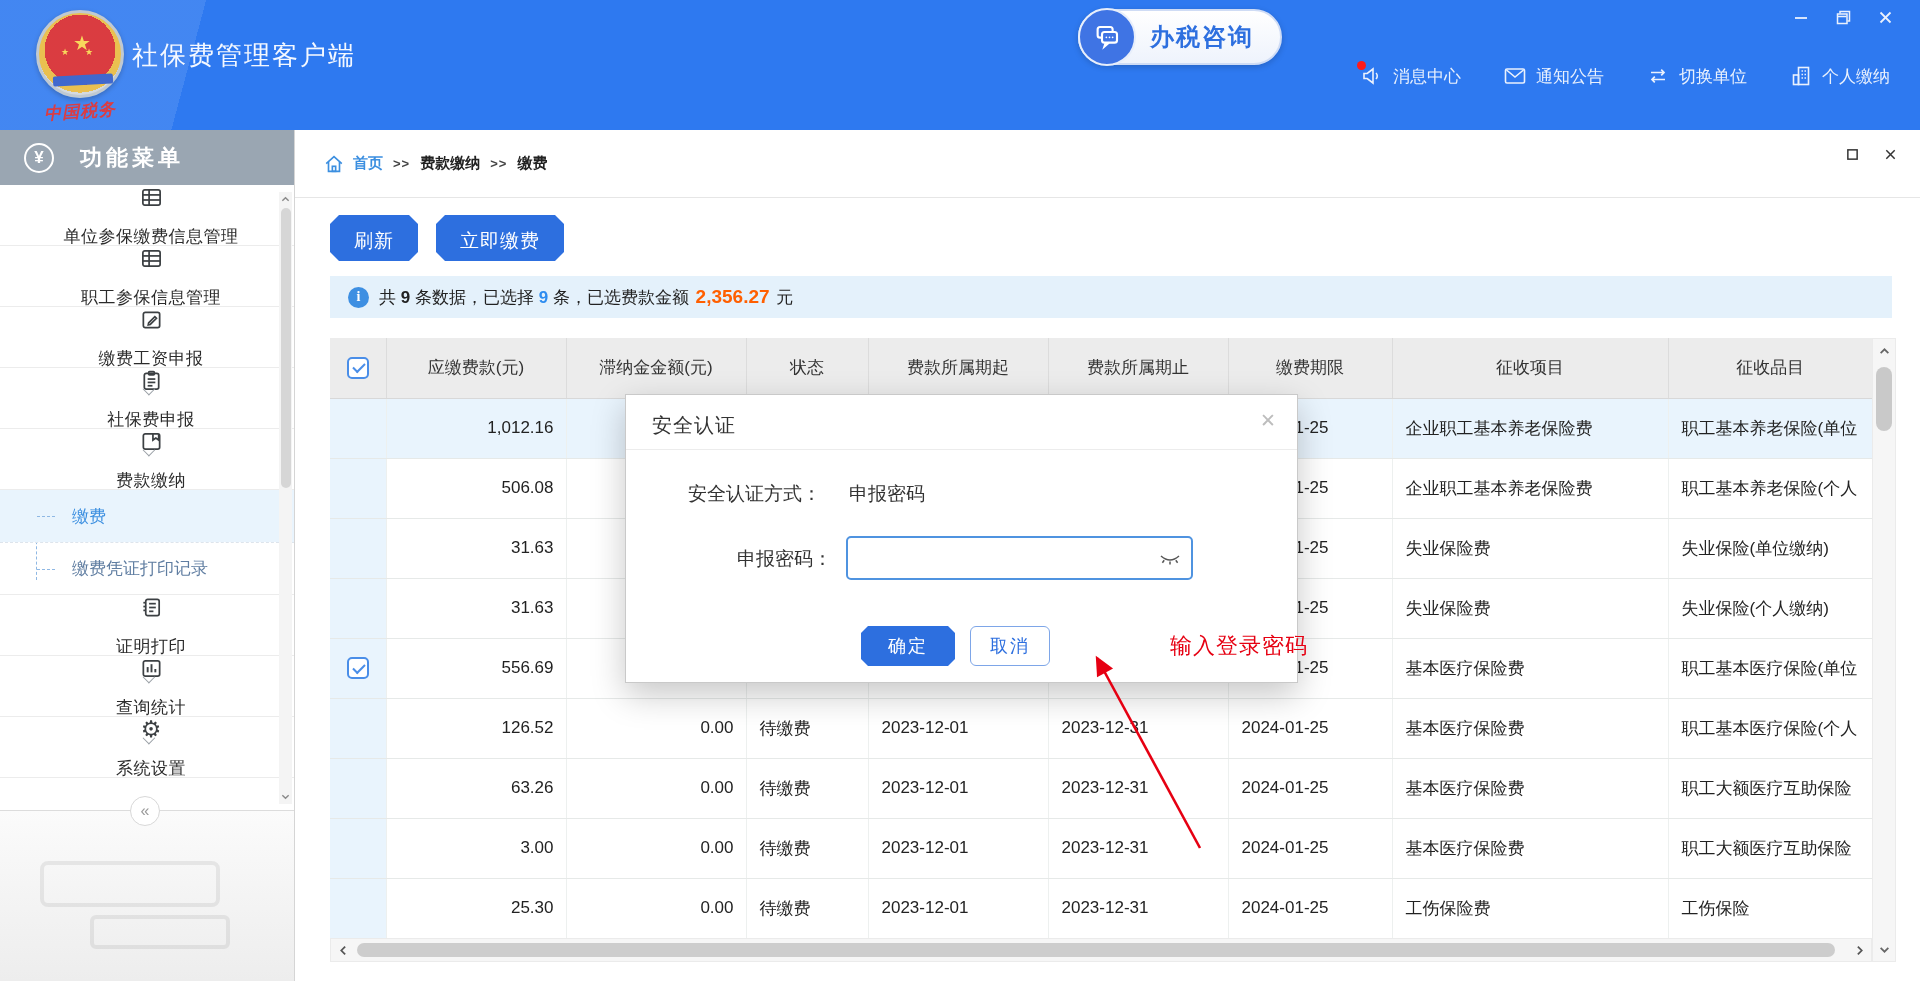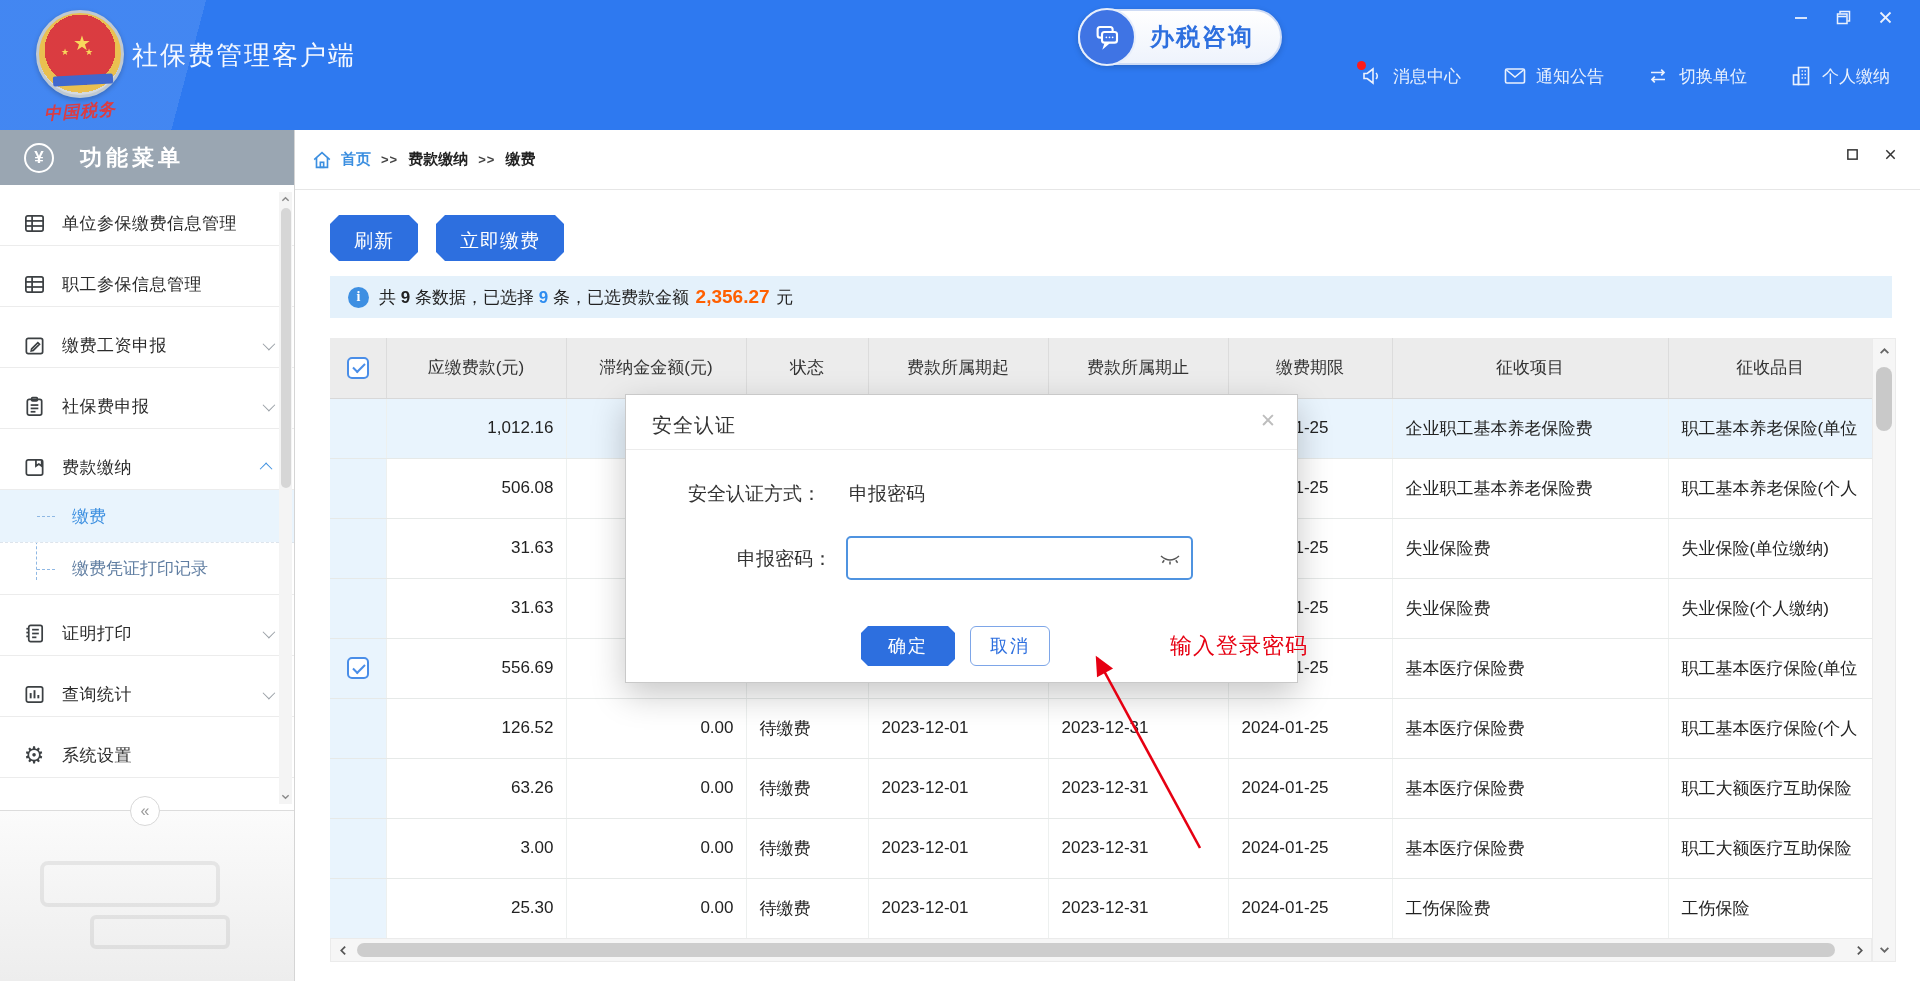--- a/index.html
+++ b/index.html
@@ -40,21 +40,21 @@
 
   
   .sidebar { position:absolute; left:0; top:130px; width:295px; height:851px; background:#fff; border-right:1px solid #d5d5d5; }
   .side-head { position:relative; height:55px; background:#9aa6b2; display:flex; align-items:center; padding-left:24px; gap:26px; }
   .side-head::after { content:""; position:absolute; left:132px; top:55px; border:9px solid transparent; border-top:10px solid #9aa6b2; }
   .coin { width:30px; height:30px; border:2.5px solid #fff; border-radius:50%; color:#fff; font-size:17px; font-weight:bold;
     display:flex; align-items:center; justify-content:center; }
   .side-head .t { color:#fff; font-size:22px; font-weight:bold; letter-spacing:4px; }
 
   .menu { position:relative; height:680px; overflow:hidden; }
-  .mi { height:61px; display:flex; align-items:center; gap:16px; padding:16px 14px 0 22px; border-bottom:1px solid #ececec; cursor:pointer; background:#fff; }
+  .mi { height:61px; display:flex; align-items:center; gap:16px; padding:0 14px 0 22px; border-bottom:1px solid #ececec; cursor:pointer; background:#fff;flex-direction:column; }
   .mi .lbl { font-size:17px; color:#2b2b2b; letter-spacing:.5px; flex:1; white-space:nowrap; }
   .mi .micon { width:24px; height:24px; color:#3c4043; flex:none; display:flex; align-items:center; justify-content:center; }
   .chev { width:9px; height:9px; border-right:1.8px solid #9aa0a6; border-bottom:1.8px solid #9aa0a6; margin-right:8px; flex:none; }
   .chev.down { transform:rotate(45deg) translateY(-2px); }
   .chev.up { transform:rotate(-135deg) translateY(-2px); border-color:#3c8fe0; }
   .submenu { position:relative; border-bottom:1px solid #ececec; }
   .submenu::before { content:""; position:absolute; left:36px; top:0; bottom:14px; border-left:1px dashed #8fb8e4; }
   .smi { position:relative; height:52px; display:flex; align-items:center; padding-left:72px; font-size:17px; color:#5f7da1; cursor:pointer; border-top:1px dashed #dde4ec; }
   .smi:first-child { border-top:none; }
   .smi::before { content:""; position:absolute; left:37px; top:26px; width:18px; border-top:1px dashed #8fb8e4; }
@@ -67,21 +67,21 @@
 
   .side-foot { position:absolute; left:0; top:680px; width:294px; height:171px; background:linear-gradient(#fbfbfb,#ededed); border-top:1px solid #dcdcdc; }
   .collapse-btn { position:absolute; left:130px; top:-15px; width:30px; height:30px; border-radius:50%; background:#fff; border:1px solid #d8d8d8;
     color:#9a9a9a; font-size:16px; display:flex; align-items:center; justify-content:center; cursor:pointer; }
   .watermark { position:absolute; left:40px; top:50px; width:210px; height:100px; opacity:.10; }
   .watermark .wm1 { width:180px; height:46px; border:4px solid #555; border-radius:8px; }
   .watermark .wm2 { width:140px; height:34px; border:4px solid #555; border-radius:6px; margin:8px 0 0 50px; }
 
   
   .content { position:absolute; left:295px; top:130px; right:0; bottom:0; background:#fff; }
-  .crumbbar { position:absolute; left:0; top:0; right:0; height:60px; border-bottom:1px solid #e6e6e6; display:flex; align-items:center; padding-left:16px; gap:10px; }
+  .crumbbar { position:absolute; left:0; top:0; right:0; height:68px; border-bottom:1px solid #e6e6e6; display:flex; align-items:center; padding-left:28px; gap:10px; }
   .crumb-home { display:flex; align-items:center; gap:8px; color:#3c8fe0; font-size:15px; font-weight:bold; cursor:pointer; }
   .crumb-sep { color:#444; font-size:13px; font-weight:bold; letter-spacing:1px; }
   .crumb { color:#222; font-size:15px; font-weight:bold; }
   .paneltools { position:absolute; right:22px; top:16px; display:flex; gap:22px; color:#333; }
   .paneltools span { width:16px; height:16px; display:flex; align-items:center; justify-content:center; cursor:pointer; }
 
   .btnrow { position:absolute; left:35px; top:85px; display:flex; gap:18px; }
   .btn-oct { background:#2d6fdf; color:#fff; font-size:19px; letter-spacing:1px; border:none; height:46px; padding:13px 24px; cursor:pointer;
     clip-path:polygon(9px 0,calc(100% - 9px) 0,100% 9px,100% calc(100% - 9px),calc(100% - 9px) 100%,9px 100%,0 calc(100% - 9px),0 9px); }
 

